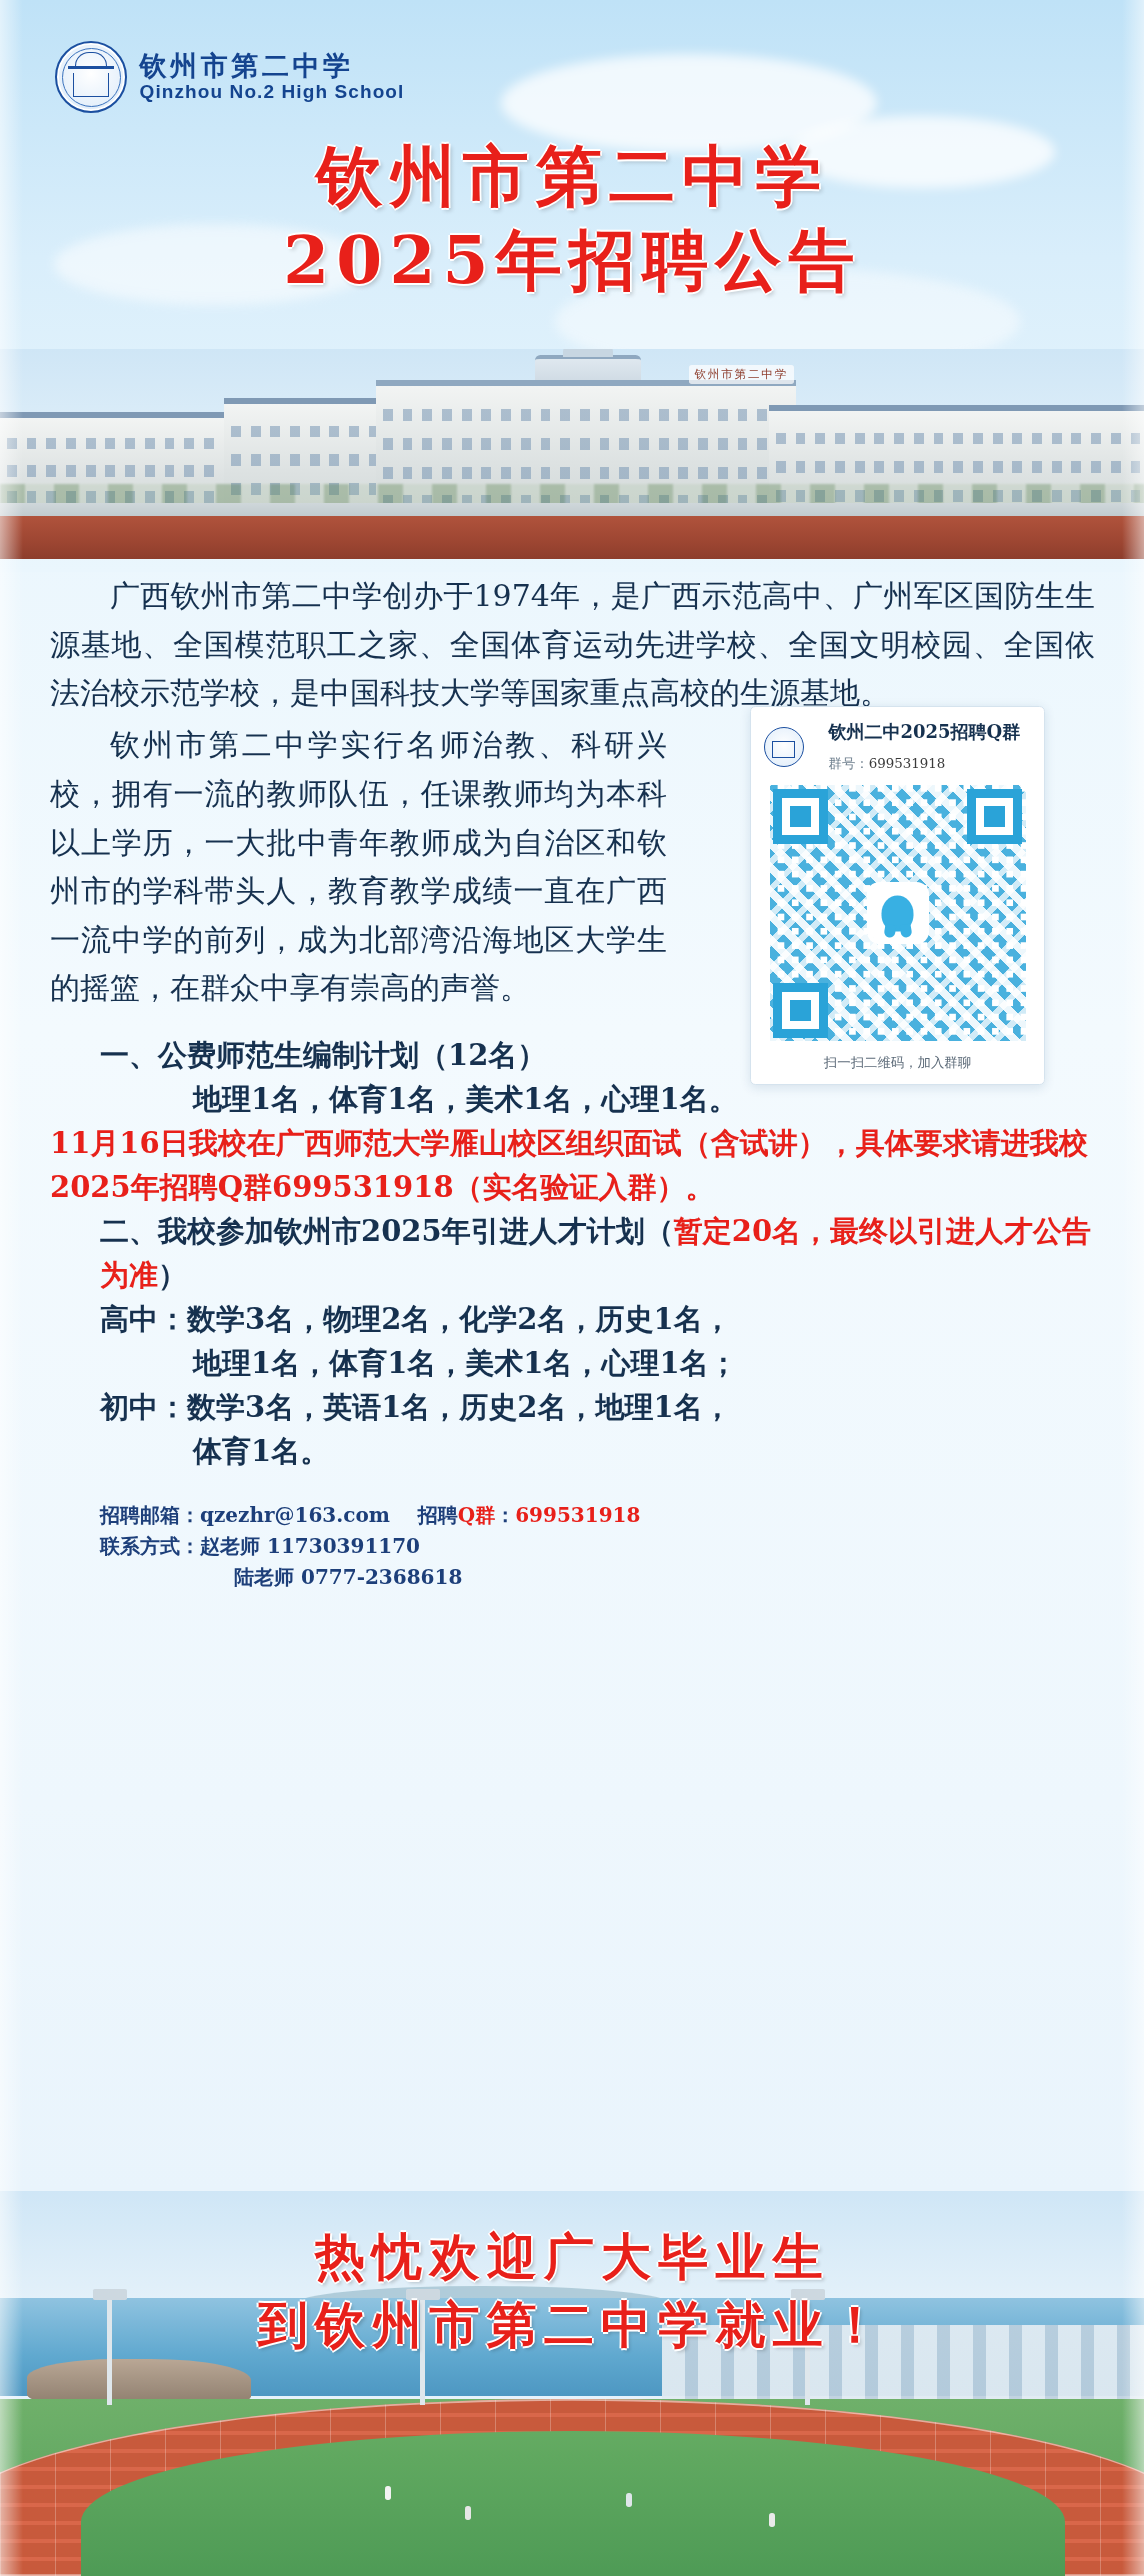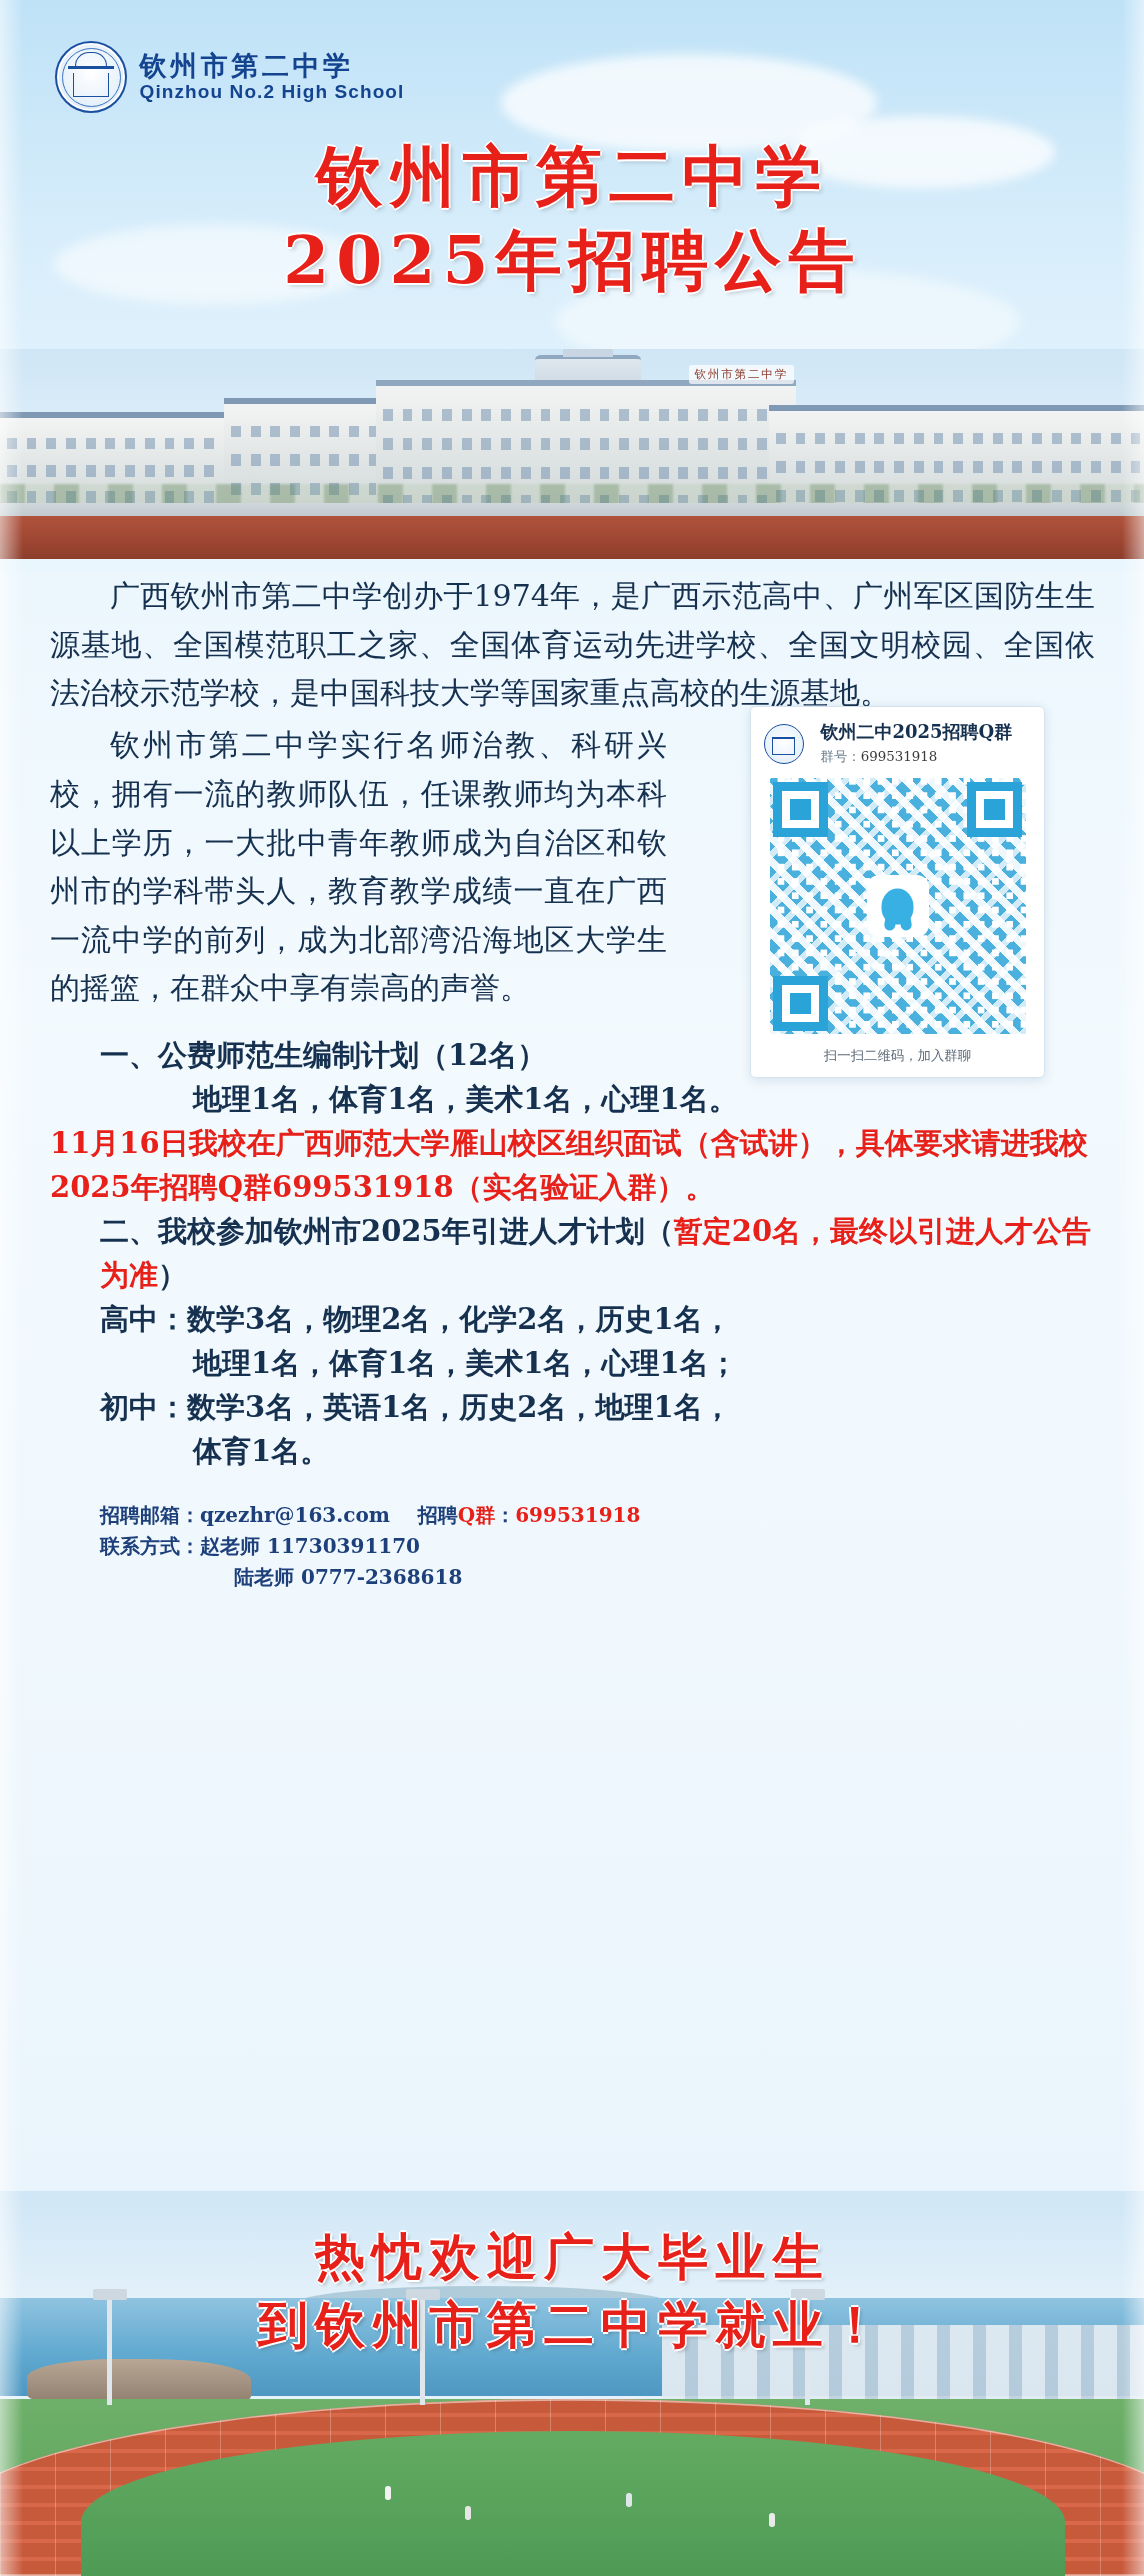--- a/index.html
+++ b/index.html
@@ -222,40 +222,40 @@
     top: 134px;
     right: 50px;
     width: 295px;
     background: #ffffff;
     border: 0.9px solid #d5e3ee;
     border-radius: 5.4px;
     box-shadow: 0 2.7px 10.7px rgba(20,60,110,.12);
     padding: 12.5px 12.5px 10.7px 12.5px;
     box-sizing: border-box;
   }
-  .qr-head { display:flex; align-items:center; gap:17px; }
+  .qr-head { display:flex; align-items:center; gap:25px; }
   .qr-badge {
     width: 38px; height: 38px; border-radius: 50%;
     border: 1.8px solid #1b4fa0;
     background: radial-gradient(circle at 50% 45%, #fff 0%, #e7f1fb 70%);
     position: relative; flex: none;
   }
   .qr-badge::after {
     content:"";
     position:absolute; left:7.2px; right:7.2px; top:14.3px; bottom:8px;
     border: 1.3px solid #1b4fa0; border-top: none;
   }
   .qr-badge::before {
     content:"";
     position:absolute; left:7.2px; right:7.2px; top:12.5px; height:1.8px; background:#1b4fa0;
   }
   .qr-title {
     font-size: 18px; font-weight: bold; color: #16314f; line-height:1.3;
   }
-  .qr-sub { font-size: 13.4px; color:#6c7d8c; margin-top:3px;}
+  .qr-sub { font-size: 13.4px; color:#6c7d8c; margin-top:10px;}
   .qr-sub b { color:#3a3a3a; font-weight: normal;}
   .qr-img {
     margin: 10.7px auto 0 auto;
     width: 256px; height: 256px;
     position: relative;
     background:#fff;
   }
   .qr-noise {
     position:absolute; inset:0;
     background-image:

